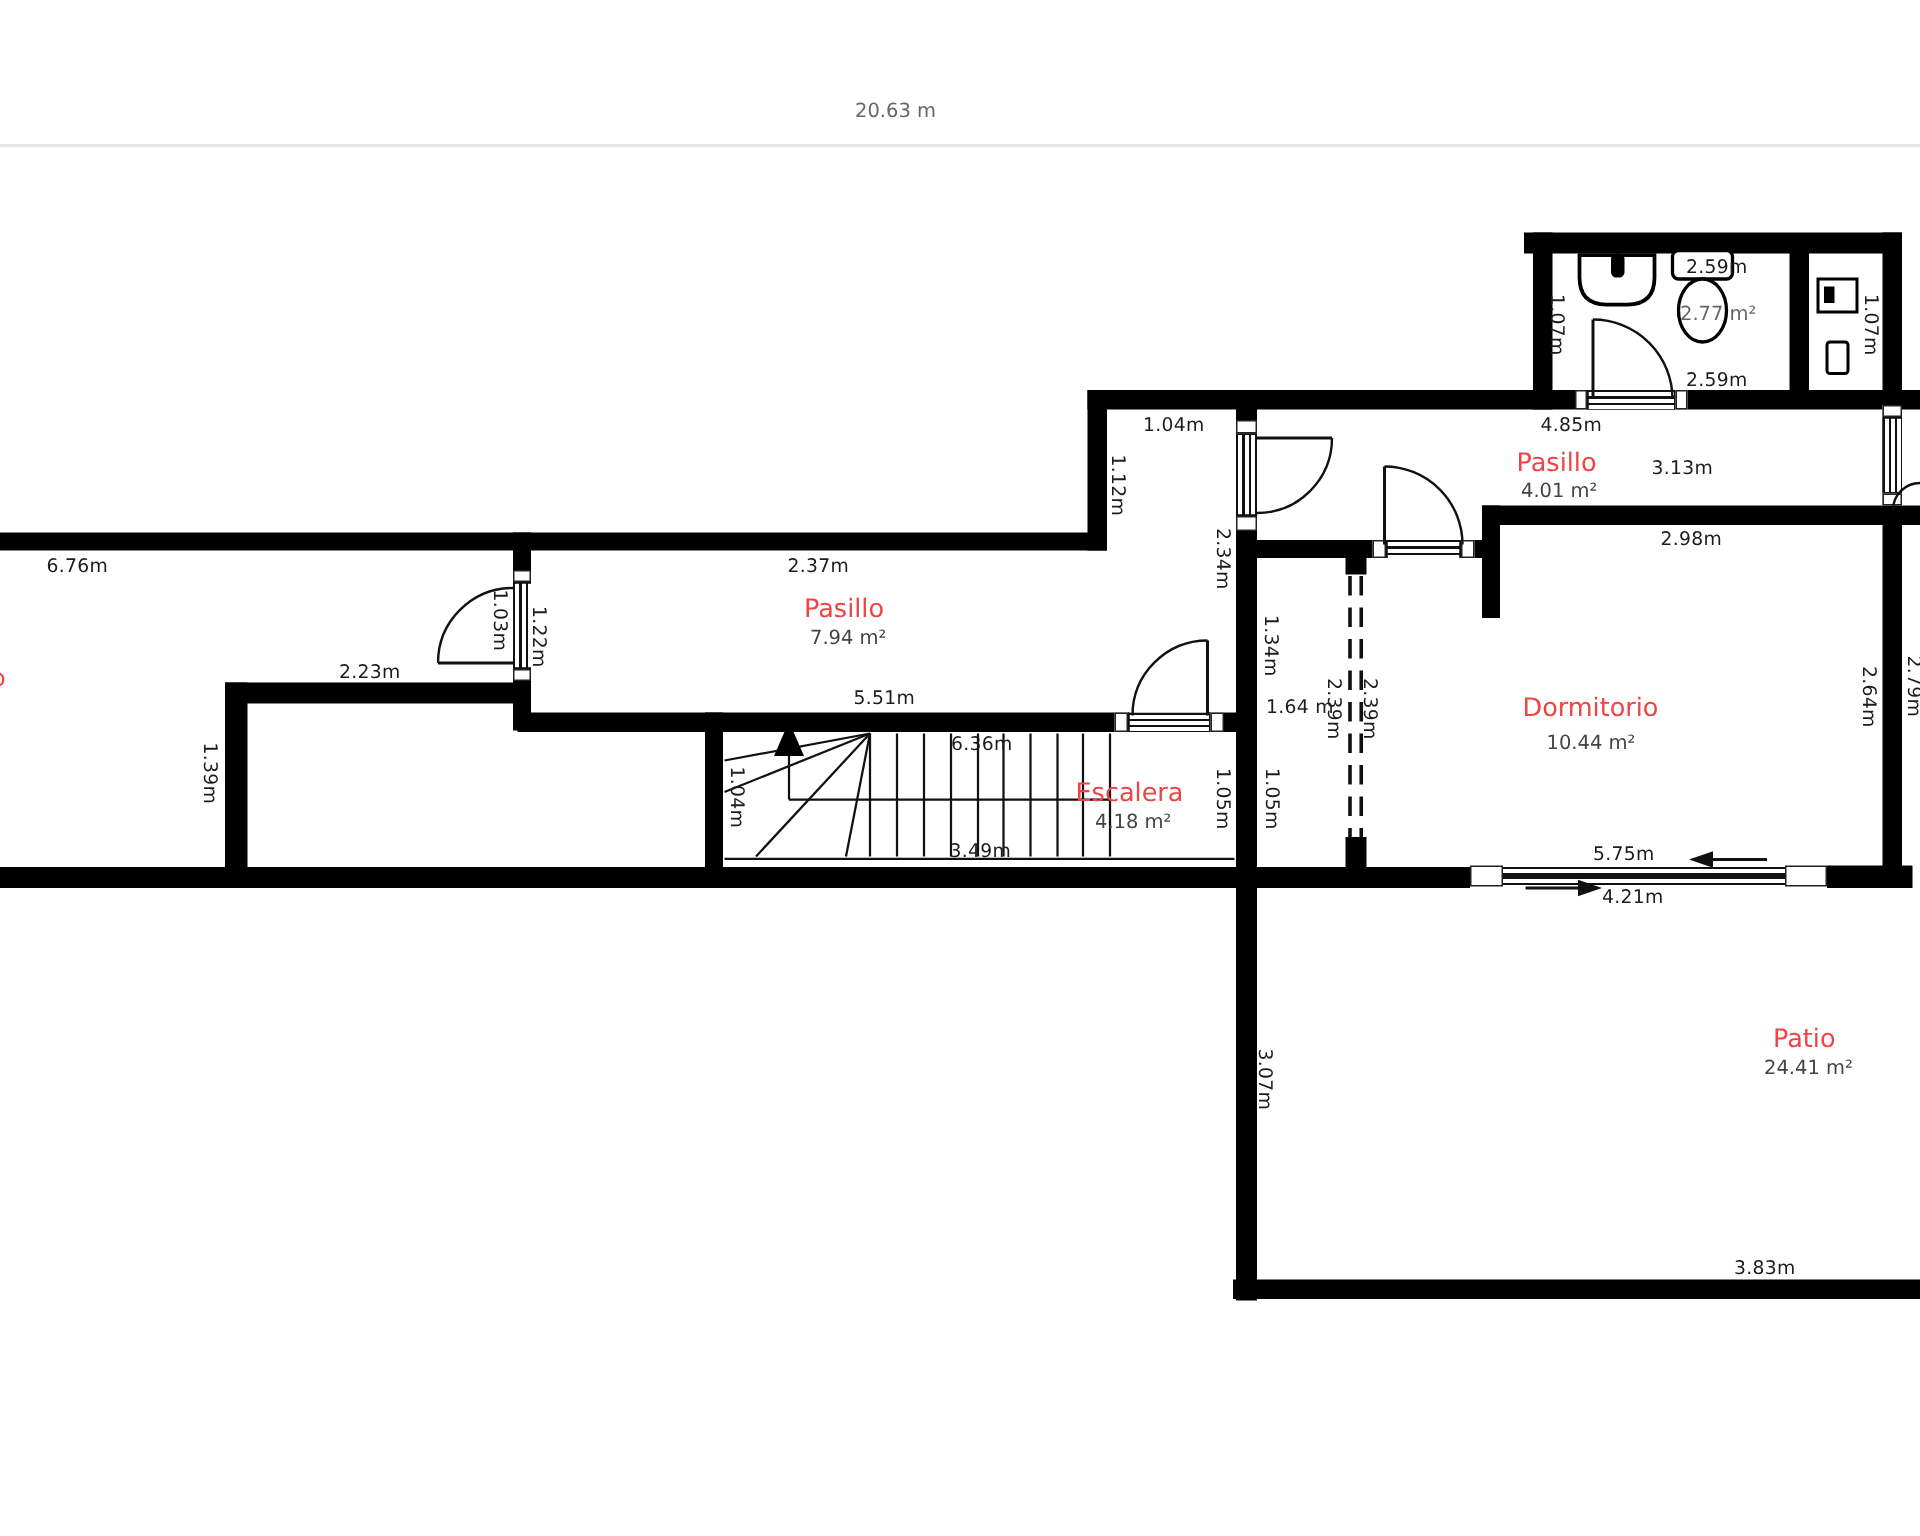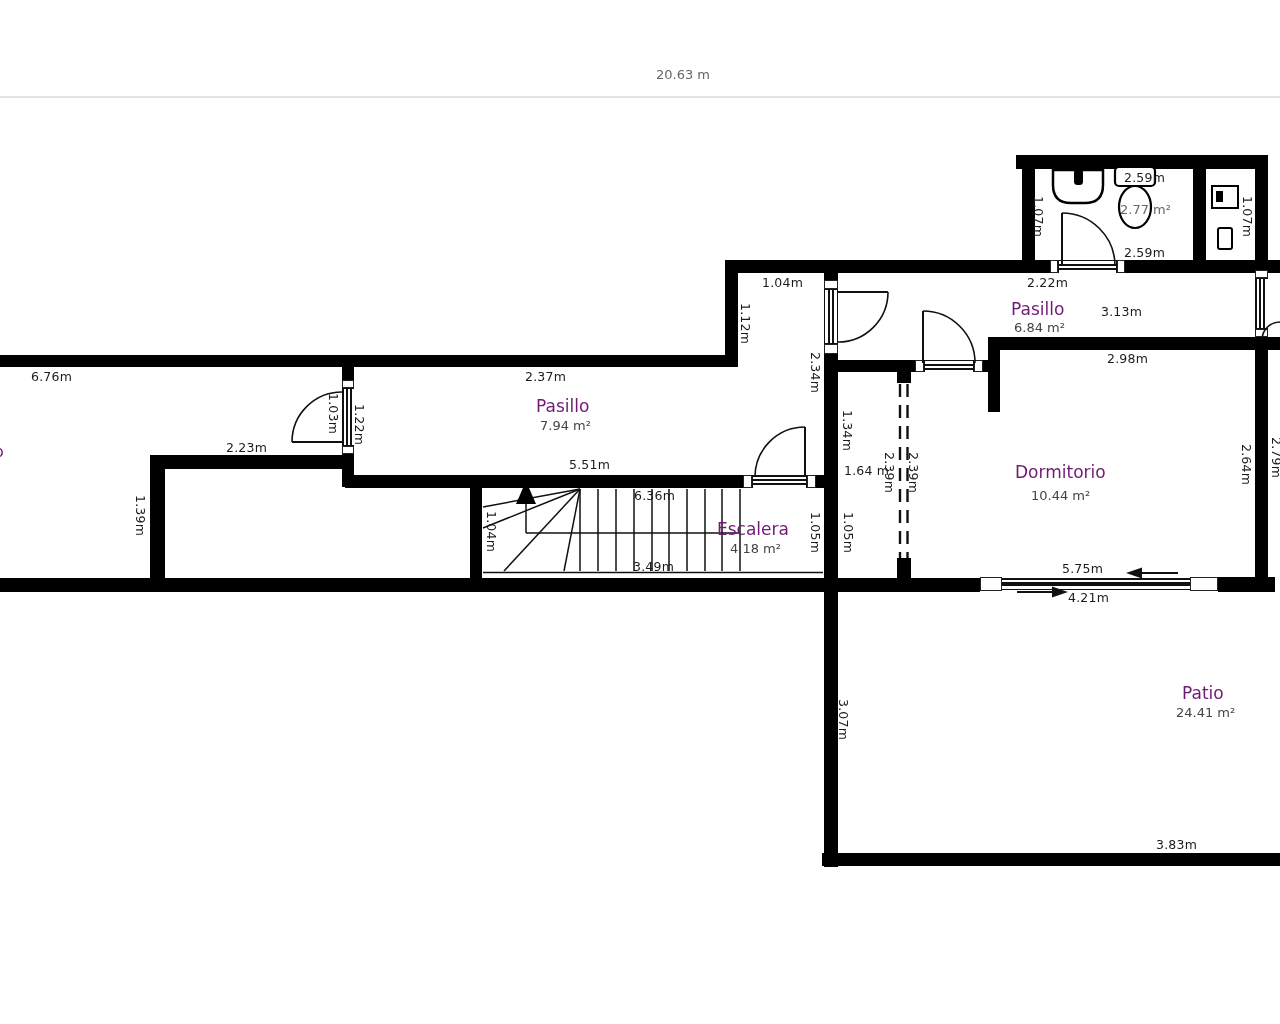--- a/index.html
+++ b/index.html
@@ -9,23 +9,23 @@
   .cap{position:absolute;background:#fff;border:1px solid #222;box-sizing:border-box;}
   .hframe{position:absolute;box-sizing:border-box;border-left:1px solid #111;border-right:1px solid #111;
           background:repeating-linear-gradient(to bottom,#111 0 1.5px,#fff 1.5px 4.2px);}
   .vframe{position:absolute;box-sizing:border-box;border-top:1px solid #111;border-bottom:1px solid #111;
           background:repeating-linear-gradient(to right,#111 0 1.5px,#fff 1.5px 4.2px);}
   .bigwin{position:absolute;box-sizing:border-box;
           background:linear-gradient(to bottom,#fff 0 1px,#111 1px 2.5px,#fff 2.5px 5px,#111 5px 9px,#fff 9px 11.5px,#111 11.5px 13px,#fff 13px 14px);}
   .dim{position:absolute;font-size:12.5px;color:#1c1c1c;white-space:nowrap;letter-spacing:0.2px;}
   .vdim{position:absolute;font-size:12.5px;color:#1c1c1c;white-space:nowrap;letter-spacing:0.2px;
         transform:rotate(90deg);transform-origin:0 0;}
-  .room-title{position:absolute;font-size:17px;color:#701a75;white-space:nowrap;}
+  .room-title{position:absolute;font-size:17px;color:#ef4444;white-space:nowrap;}
   .room-area{position:absolute;font-size:13px;color:#444;white-space:nowrap;}
-  .ruler-label{position:absolute;left:570px;top:67px;width:140px;text-align:right;
+  .ruler-label{position:absolute;left:570px;top:67px;width:140px;text-align:left;
                font-size:13px;color:#666;}
   .ruler-line{position:absolute;left:0;top:96px;width:1280px;height:2px;background:#e4e4e4;}
   svg{position:absolute;left:0;top:0;}
 </style>
 </head>
 <body>
 
 <div class="ruler-label">20.63 m</div>
 <div class="ruler-line"></div>
 
@@ -146,39 +146,39 @@
 
 <div class="room-title" style="left:-6px;top:442px;font-size:16px">o</div>
 
 <div class="room-title" style="left:536px;top:396px">Pasillo</div>
 <div class="room-area" style="left:540px;top:418px">7.94 m²</div>
 
 <div class="room-title" style="left:717px;top:519px">Escalera</div>
 <div class="room-area" style="left:730px;top:541px">4.18 m²</div>
 
 <div class="room-title" style="left:1011px;top:299px">Pasillo</div>
-<div class="room-area" style="left:1014px;top:320px">6.84 m²</div>
+<div class="room-area" style="left:1014px;top:320px">4.01 m²</div>
 
 <div class="room-title" style="left:1015px;top:462px">Dormitorio</div>
 <div class="room-area" style="left:1031px;top:488px">10.44 m²</div>
 
 <div class="room-title" style="left:1182px;top:683px">Patio</div>
 <div class="room-area" style="left:1176px;top:705px">24.41 m²</div>
 
 <div class="room-area" style="left:1120px;top:202px;color:#666">2.77 m²</div>
 
 <div class="dim" style="left:31px;top:369px">6.76m</div>
 <div class="dim" style="left:226px;top:440px">2.23m</div>
 <div class="dim" style="left:525px;top:369px">2.37m</div>
 <div class="dim" style="left:569px;top:457px">5.51m</div>
 <div class="dim" style="left:762px;top:275px">1.04m</div>
 <div class="dim" style="left:634px;top:488px">6.36m</div>
 <div class="dim" style="left:633px;top:559px">3.49m</div>
 <div class="dim" style="left:844px;top:463px">1.64 m</div>
-<div class="dim" style="left:1027px;top:275px">2.22m</div>
+<div class="dim" style="left:1027px;top:275px">4.85m</div>
 <div class="dim" style="left:1101px;top:304px">3.13m</div>
 <div class="dim" style="left:1107px;top:351px">2.98m</div>
 <div class="dim" style="left:1124px;top:170px">2.59m</div>
 <div class="dim" style="left:1124px;top:245px">2.59m</div>
 <div class="dim" style="left:1062px;top:561px">5.75m</div>
 <div class="dim" style="left:1068px;top:590px">4.21m</div>
 <div class="dim" style="left:1156px;top:837px">3.83m</div>
 
 <div class="vdim" style="left:1046px;top:196px">1.07m</div>
 <div class="vdim" style="left:1255px;top:196px">1.07m</div>

